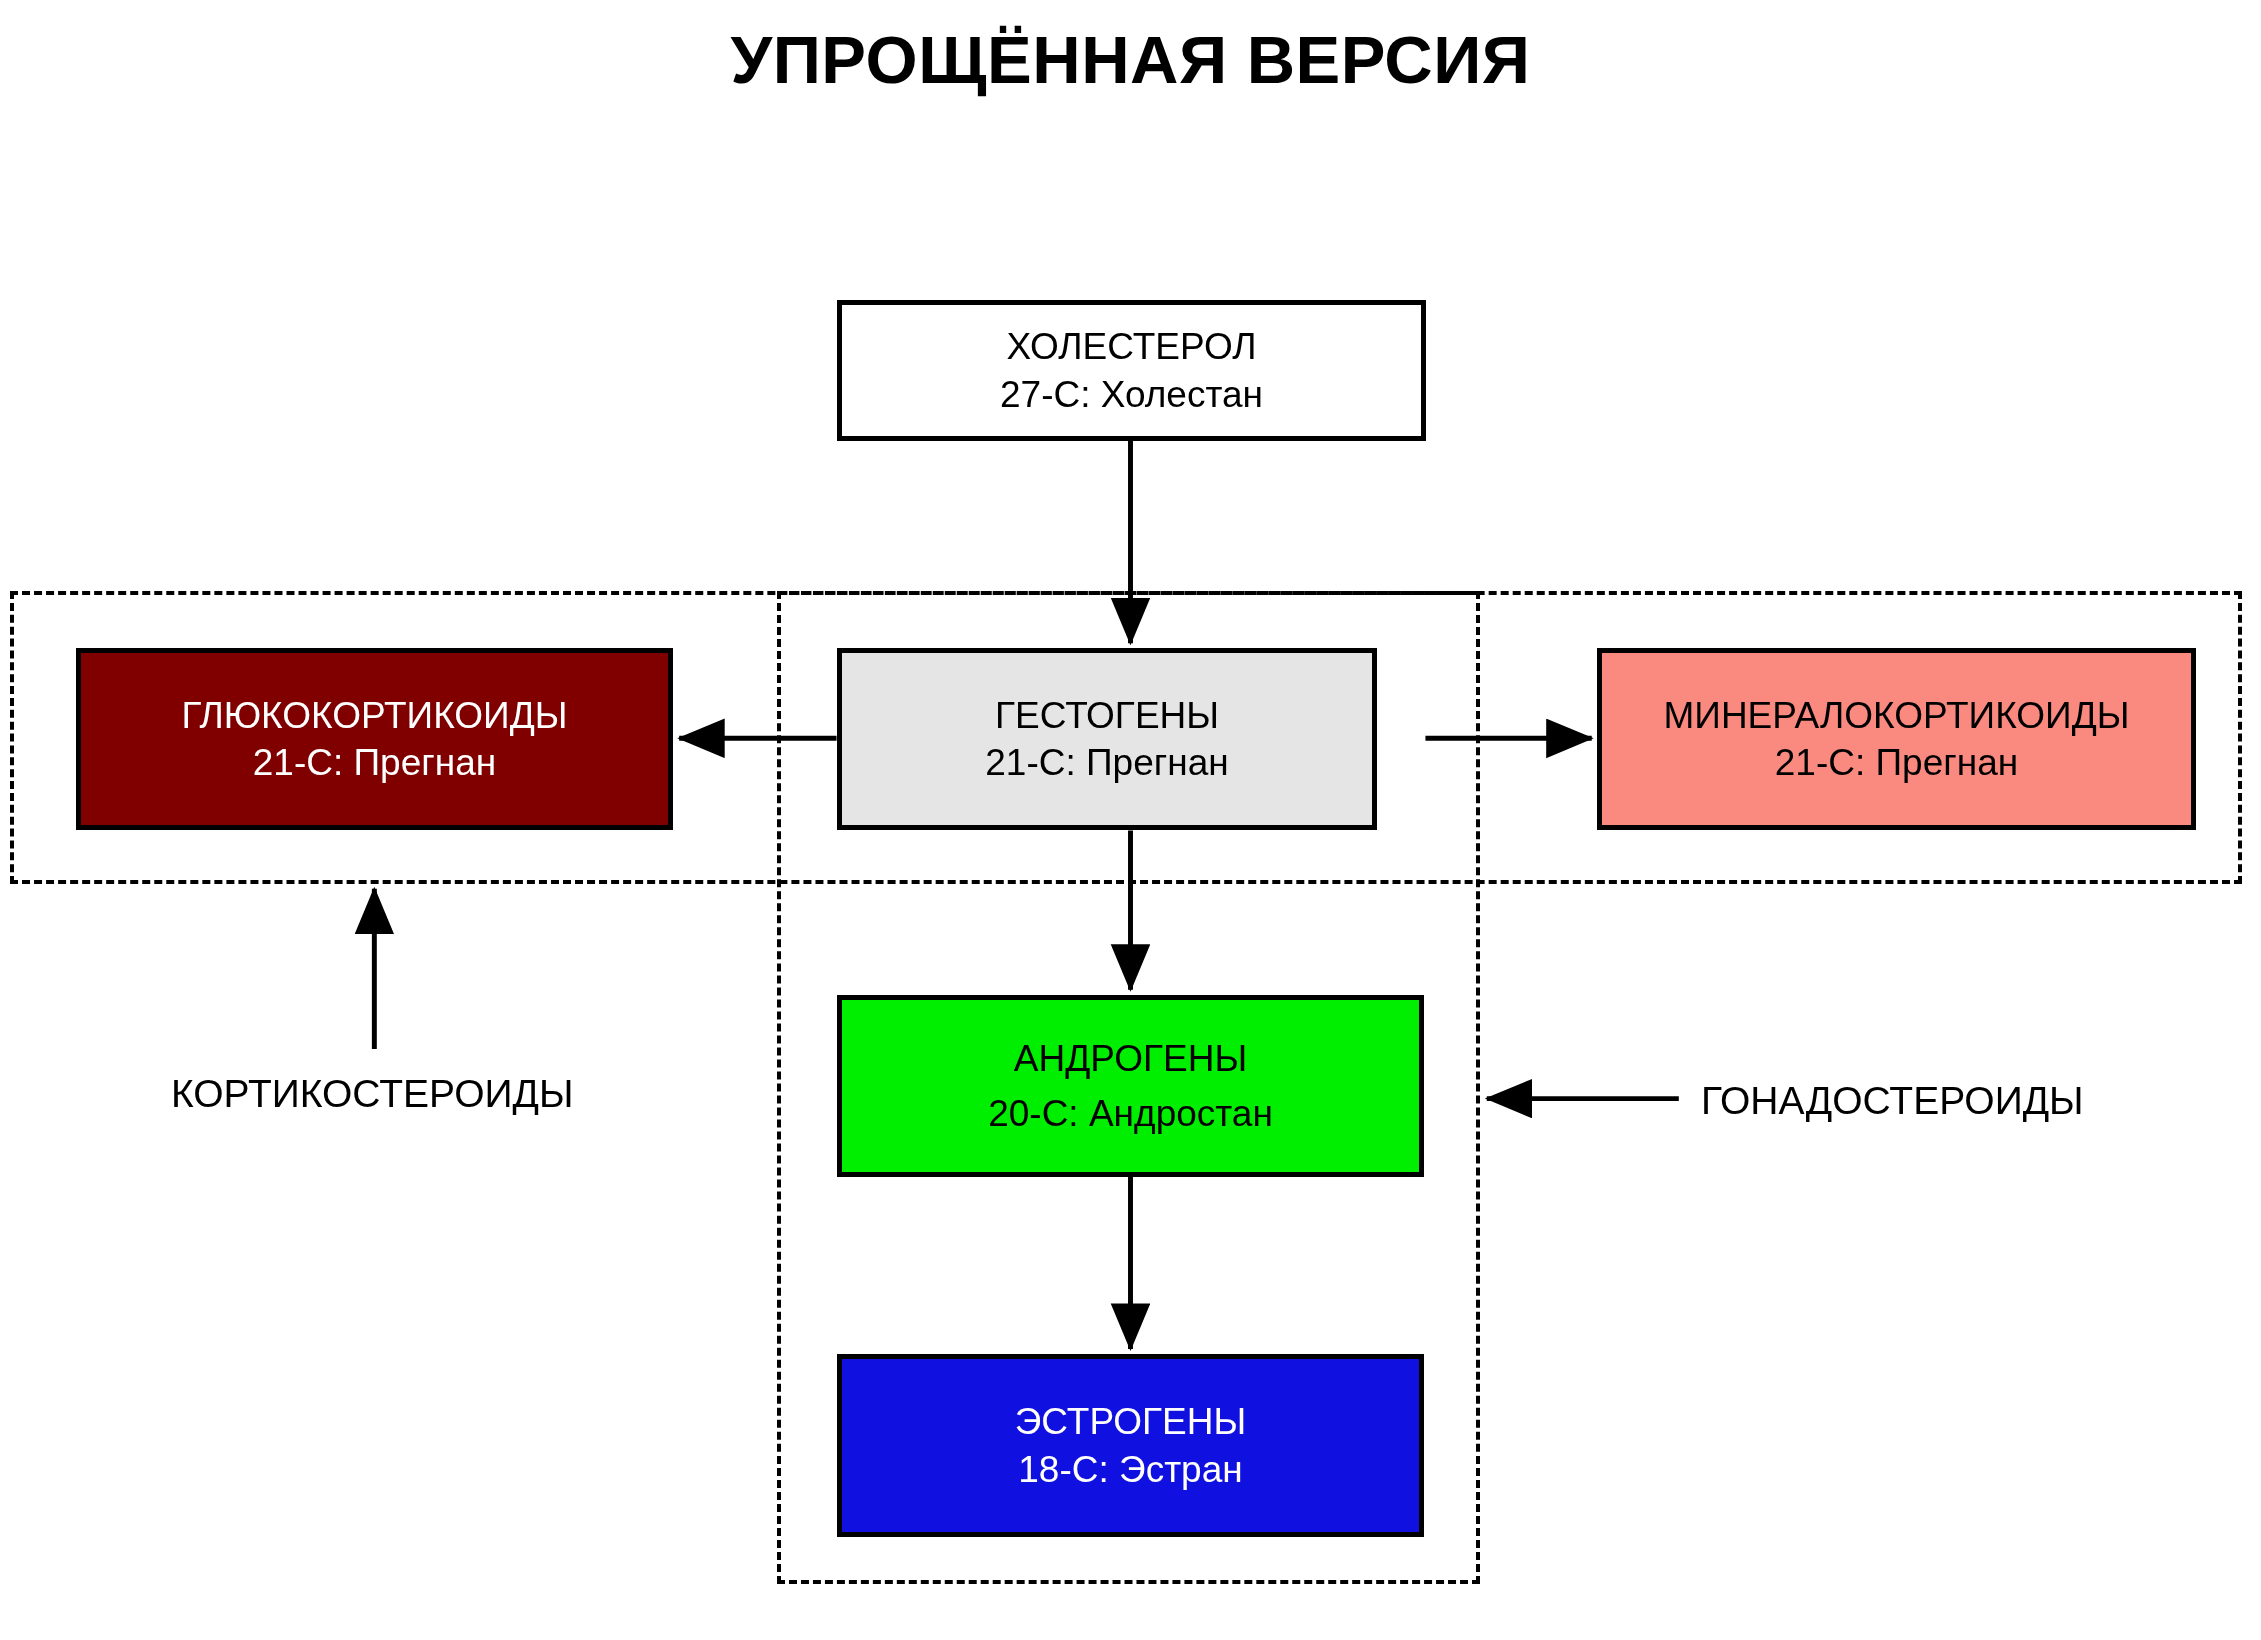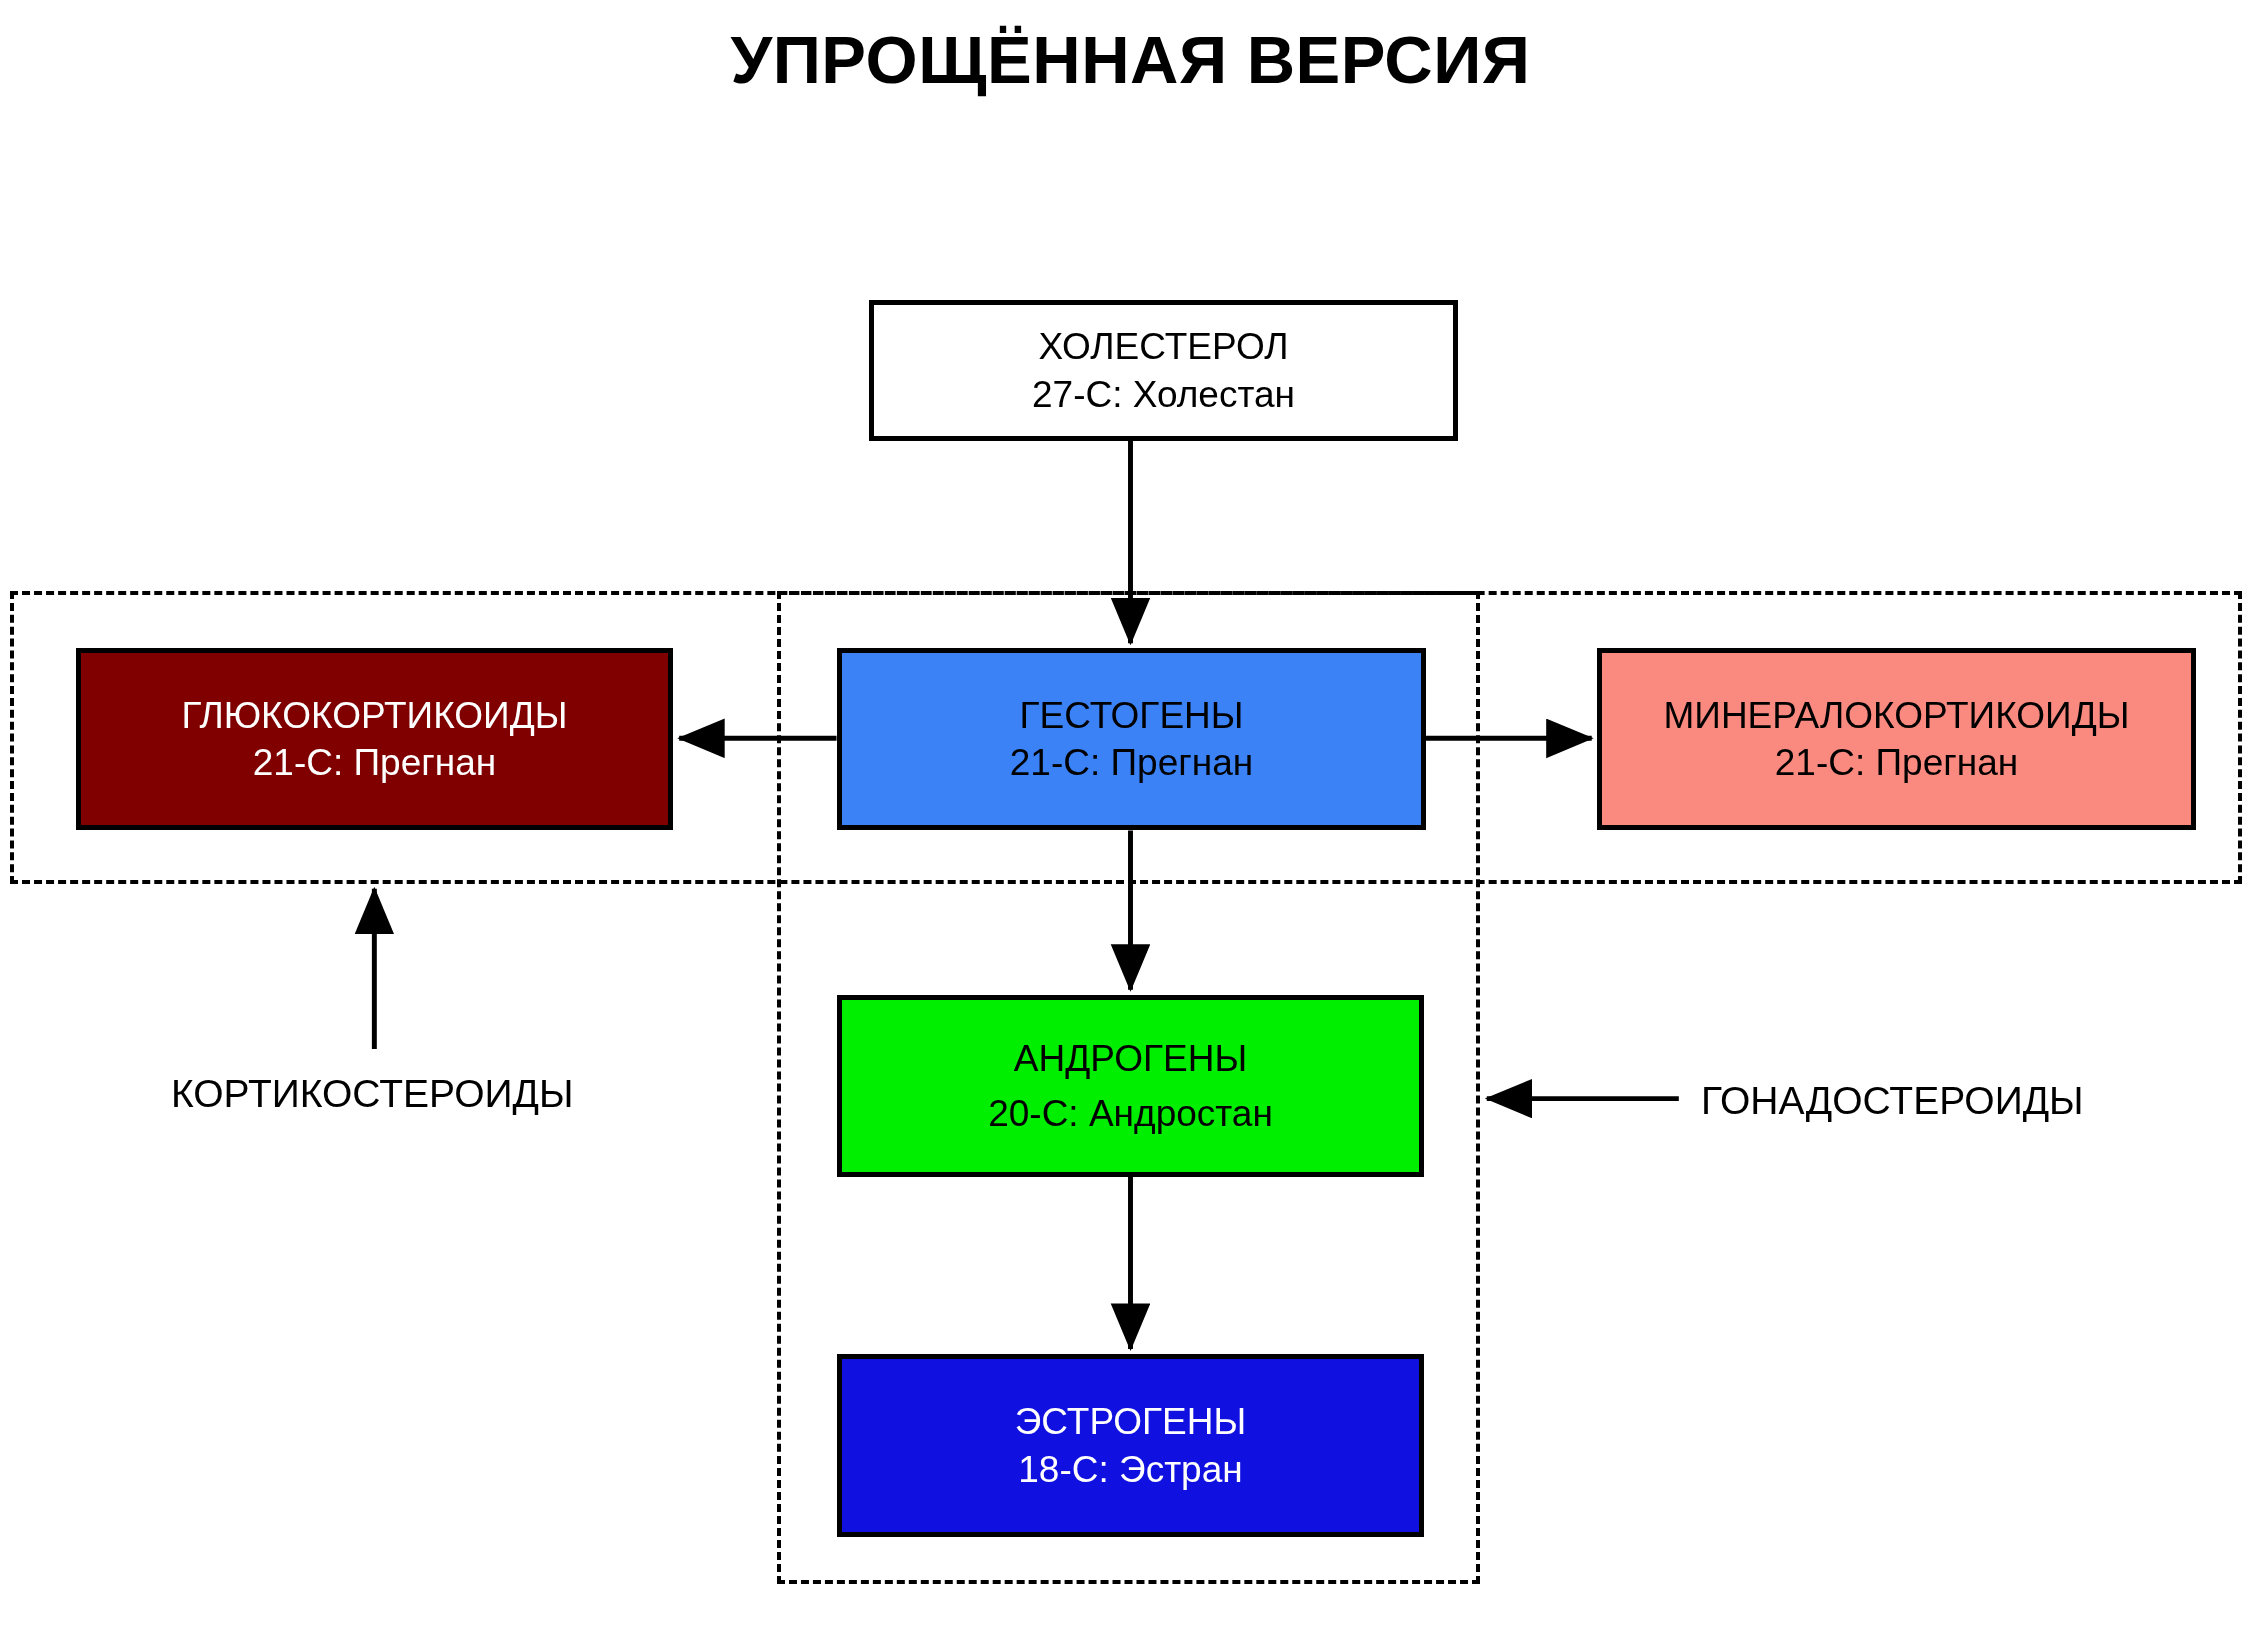--- a/index.html
+++ b/index.html
@@ -63,29 +63,29 @@
     align-items: center;
     justify-content: center;
     text-align: center;
     line-height: 1.28;
   }
   .node .n-title { font-size: 37px; white-space: nowrap; }
   .node .n-sub   { font-size: 37px; white-space: nowrap; }
 
   #node-cholesterol {
     left: 837px; top: 300px; width: 589px; height: 141px;
-    background: #ffffff; color: #000000; margin-left: 32px;
+    background: #ffffff; color: #000000;
   }
   #node-glucocorticoids {
     left: 76px; top: 648px; width: 597px; height: 182px;
     background: #800000; color: #ffffff;
   }
   #node-gestagens {
-    left: 837px; top: 648px; width: 589px; height: 182px;
-    background: #3b82f6; color: #000000;
+    left: 837px; top: 648px; width: 540px; height: 182px;
+    background: #e5e5e5; color: #000000;
   }
   #node-mineralocorticoids {
     left: 1597px; top: 648px; width: 599px; height: 182px;
     background: #fa8a80; color: #000000;
   }
   #node-androgens {
     left: 837px; top: 995px; width: 587px; height: 182px;
     background: #00ee00; color: #000000; gap: 8px;
   }
   #node-estrogens {

